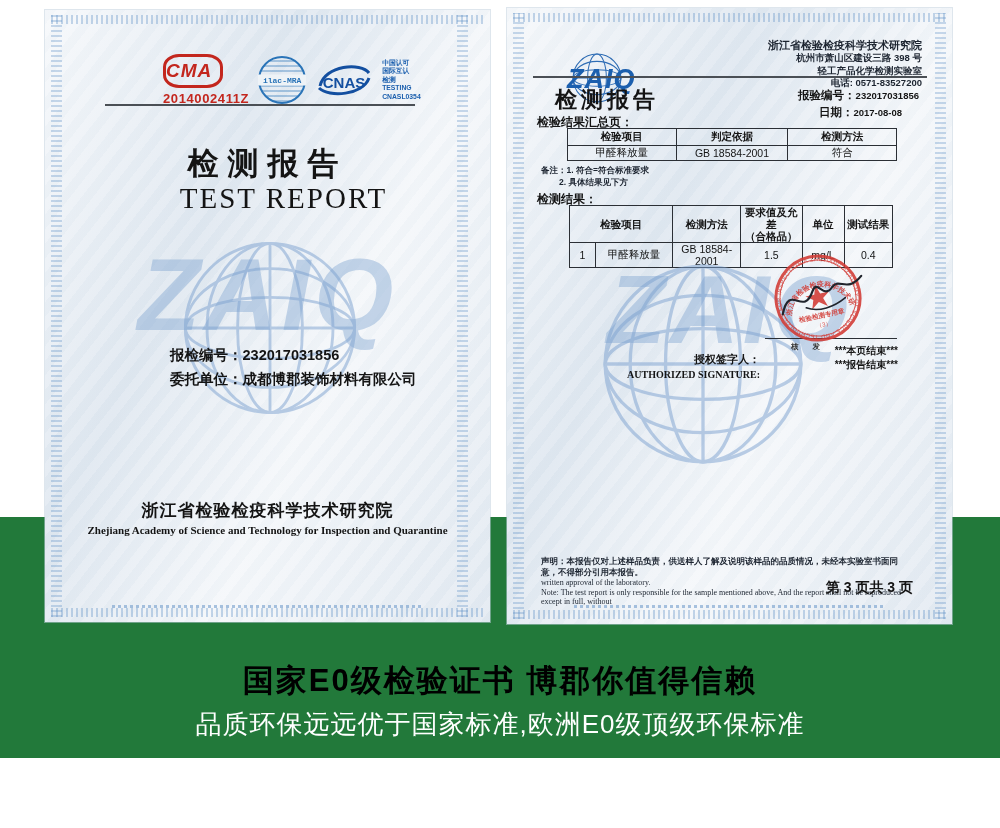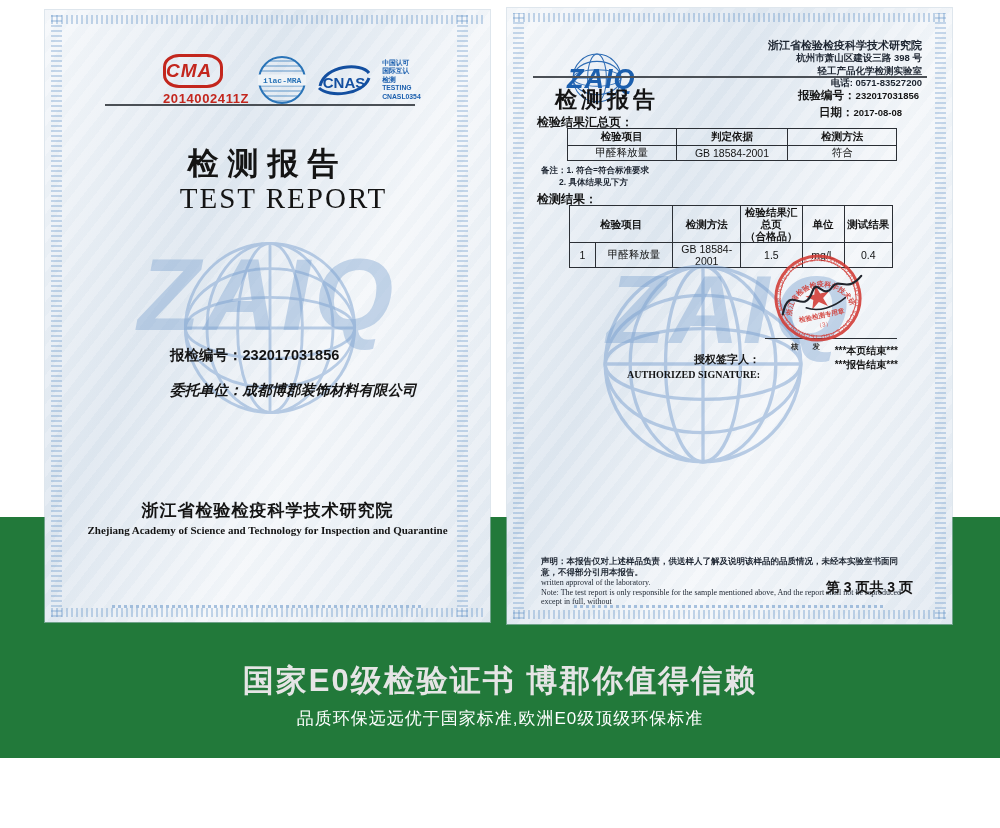--- a/index.html
+++ b/index.html
@@ -1,24 +1,24 @@
 <!DOCTYPE html>
 <html><head>
 <meta charset="utf-8">
 <style>
   html,body{margin:0;padding:0;}
   body{font-family:"Liberation Sans", sans-serif; background:#ffffff;}
   .page{position:relative;width:1000px;height:828px;background:#ffffff;overflow:hidden;}
 
   
   .green-band{position:absolute;left:0;top:517px;width:1000px;height:241px;background:#22793A;}
-  .tagline-main{position:absolute;left:0;top:143px;width:100%;text-align:center;color:#e5e5e5;
+  .tagline-main{position:absolute;left:0;top:143px;width:100%;text-align:center;color:#000000;
     font-size:31px;font-weight:700;letter-spacing:2px;}
   .tagline-sub{position:absolute;left:0;top:190px;width:100%;text-align:center;color:#ffffff;
-    font-size:17px;font-weight:500;letter-spacing:1px;}
+    font-size:26px;font-weight:500;letter-spacing:1px;}
 
   
   .cert{position:absolute;background:#ecf1f6;
     background-image:
       linear-gradient(115deg, rgba(255,255,255,.55) 0%, rgba(198,213,228,.28) 35%, rgba(255,255,255,.45) 62%, rgba(205,218,231,.25) 100%),
       repeating-linear-gradient(128deg, rgba(168,190,212,.10) 0 9px, rgba(255,255,255,.10) 9px 18px);
     box-shadow:0 0 0 1px rgba(190,205,220,.5);}
   .cert-left{left:45px;top:10px;width:445px;height:612px;}
   .cert-right{left:507px;top:8px;width:445px;height:616px;}
 
@@ -54,21 +54,21 @@
 
   .wm{position:absolute;left:0;width:100%;text-align:center;font-weight:800;font-style:italic;
     color:rgba(124,161,208,.42);letter-spacing:4px;line-height:1;pointer-events:none;}
   .wm-left{top:234px;font-size:102px;}
   .wm-right{top:254px;font-size:96px;}
   .globe{position:absolute;pointer-events:none;}
   .globe-left{left:135px;top:228px;width:180px;height:180px;opacity:.5;}
   .globe-right{left:92px;top:252px;width:208px;height:208px;opacity:.5;}
 
   .lc-line{position:absolute;left:125px;font-size:14.5px;font-weight:700;color:#141414;}
-  .lc-no{top:336px;} .lc-client{top:371px;font-style:italic;}
+  .lc-no{top:336px;} .lc-client{top:360px;}
   .inst-cn{position:absolute;left:0;top:489px;width:100%;text-align:center;font-size:17px;font-weight:700;
     color:#141414;letter-spacing:1px;}
   .inst-en{position:absolute;left:0;top:514px;width:100%;text-align:center;font-size:11px;font-weight:700;
     color:#141414;font-family:"Liberation Serif", serif;}
 
   
   .rc-logo{position:absolute;left:46px;top:44px;width:100px;height:52px;}
   .rc-logo .zaiq-txt{position:absolute;left:14px;top:12px;font-size:27px;font-weight:800;font-style:italic;
     color:#1B5FAE;letter-spacing:1px;}
   .rc-head{position:absolute;right:30px;top:30px;text-align:right;color:#1c2430;}
@@ -241,21 +241,21 @@
           <col style="width:24%">
           <col style="width:21%">
           <col style="width:19%">
           <col style="width:13%">
           <col style="width:15%">
         </colgroup>
       <tbody>
           <tr>
         <th colspan="2">检验项目</th>
         <th>检测方法</th>
-        <th><span>检验结果汇总页</span><br><span>（合格品）</span></th>
+        <th><span>要求值及允差</span><br><span>（合格品）</span></th>
         <th>单位</th>
         <th>测试结果</th>
       </tr>
       <tr>
         <td>1</td>
         <td>甲醛释放量</td>
         <td>GB 18584-2001</td>
         <td>1.5</td>
         <td>mg/L</td>
         <td>0.4</td>

